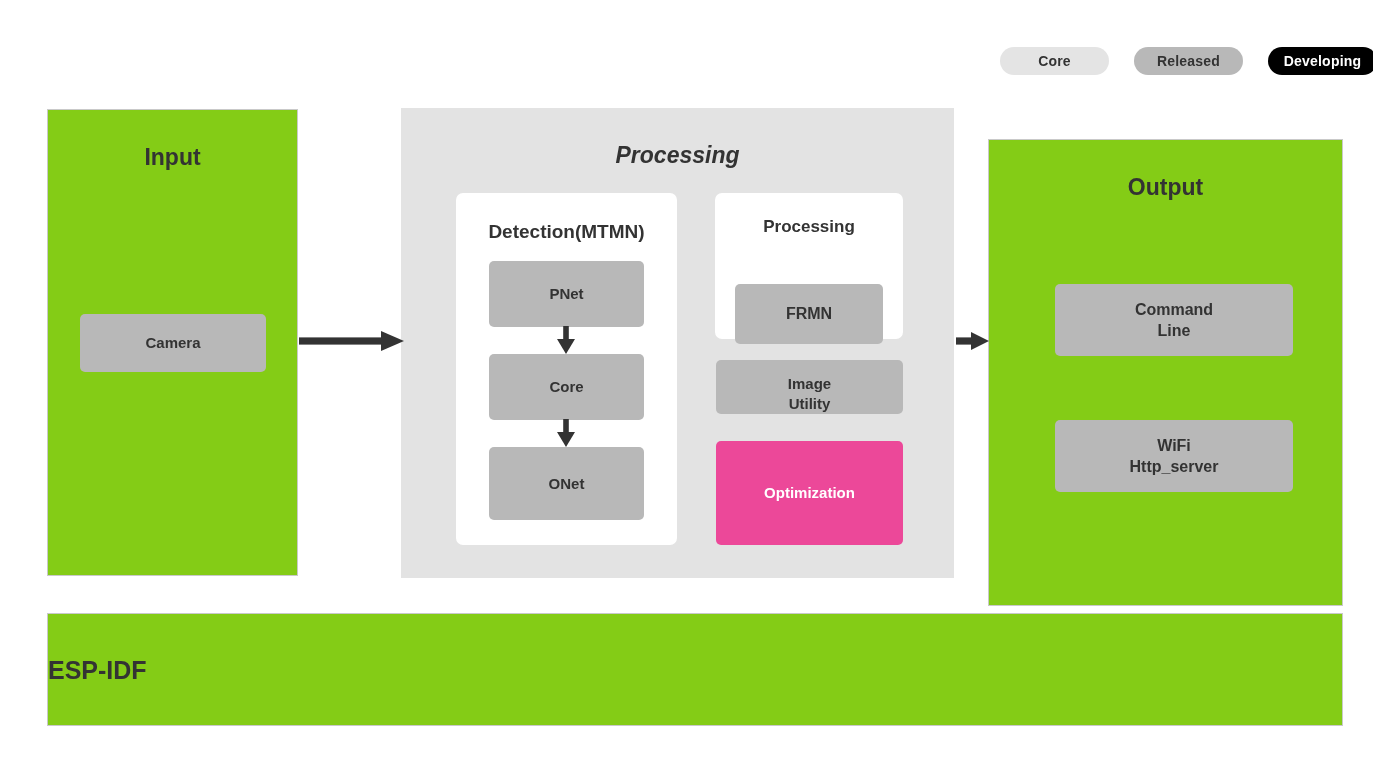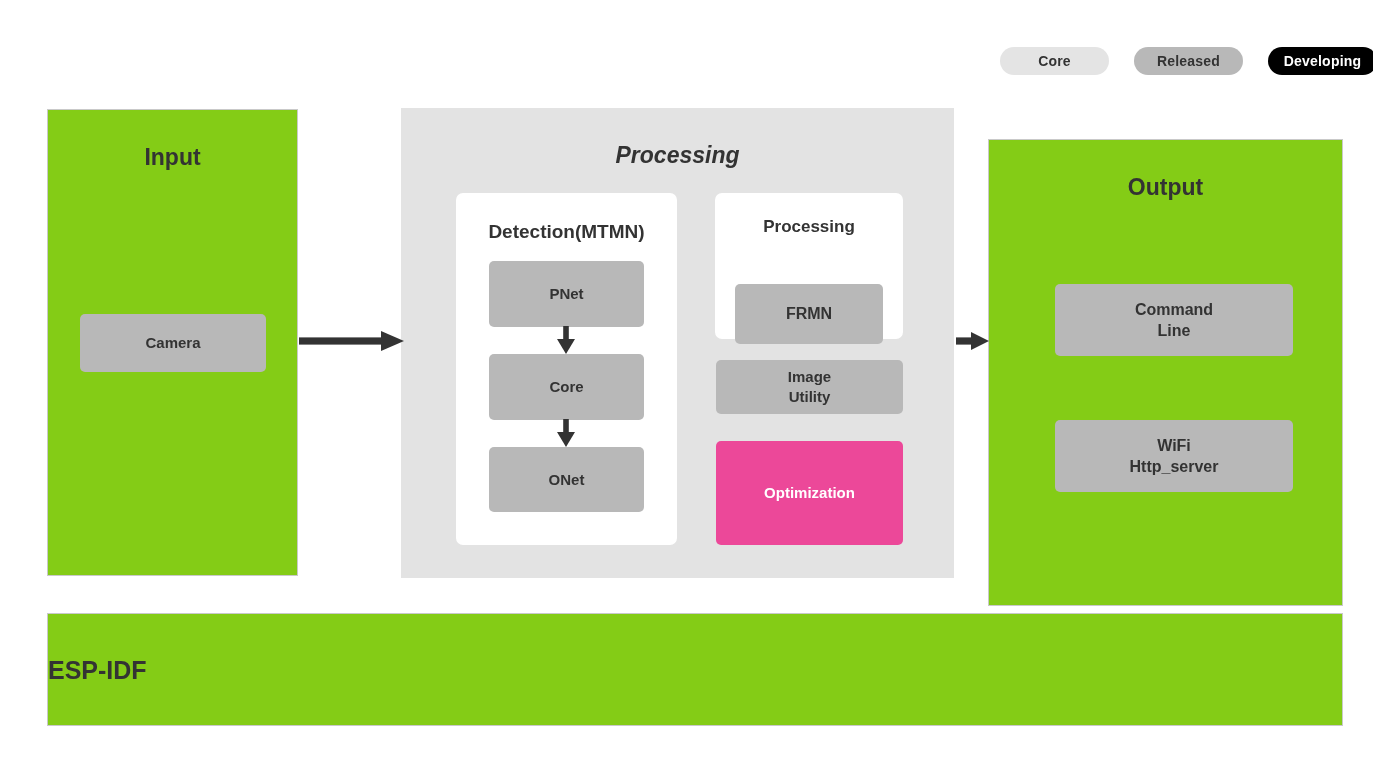--- a/index.html
+++ b/index.html
@@ -107,28 +107,28 @@
   .block-released { background: #b8b8b8; color: #333333; }
   .block-dev      { background: #ec4899; color: #ffffff; }
 
   
   #blk-camera { left: 32px; top: 204px; width: 186px; height: 58px;
                 font-size: 15px; font-weight: bold; }
 
   
   #blk-pnet { left: 33px; top: 68px;  width: 155px; height: 66px; font-size: 15px; font-weight: bold; }
   #blk-rnet { left: 33px; top: 161px; width: 155px; height: 66px; font-size: 15px; font-weight: bold; }
-  #blk-onet { left: 33px; top: 254px; width: 155px; height: 65px; font-size: 15px; font-weight: bold; }
+  #blk-onet { left: 33px; top: 254px; width: 155px; height: 73px; font-size: 15px; font-weight: bold; }
 
   
   #blk-frmn { left: 20px; top: 66px; width: 148px; height: 60px; font-size: 16px; font-weight: bold; margin-top: 25px; }
 
   
   #blk-imageutility { left: 315px; top: 252px; width: 187px; height: 54px;
-                      font-size: 15px; font-weight: bold; }
+                      font-size: 15px; font-weight: bold; align-items: flex-end; }
   #blk-optimization { left: 315px; top: 333px; width: 187px; height: 104px;
                       font-size: 15px; font-weight: bold; }
 
   
   #blk-cmdline  { left: 66px; top: 144px; width: 238px; height: 72px;
                   font-size: 16px; font-weight: bold; }
   #blk-wifi     { left: 66px; top: 280px; width: 238px; height: 72px;
                   font-size: 16px; font-weight: bold; }
 
   

